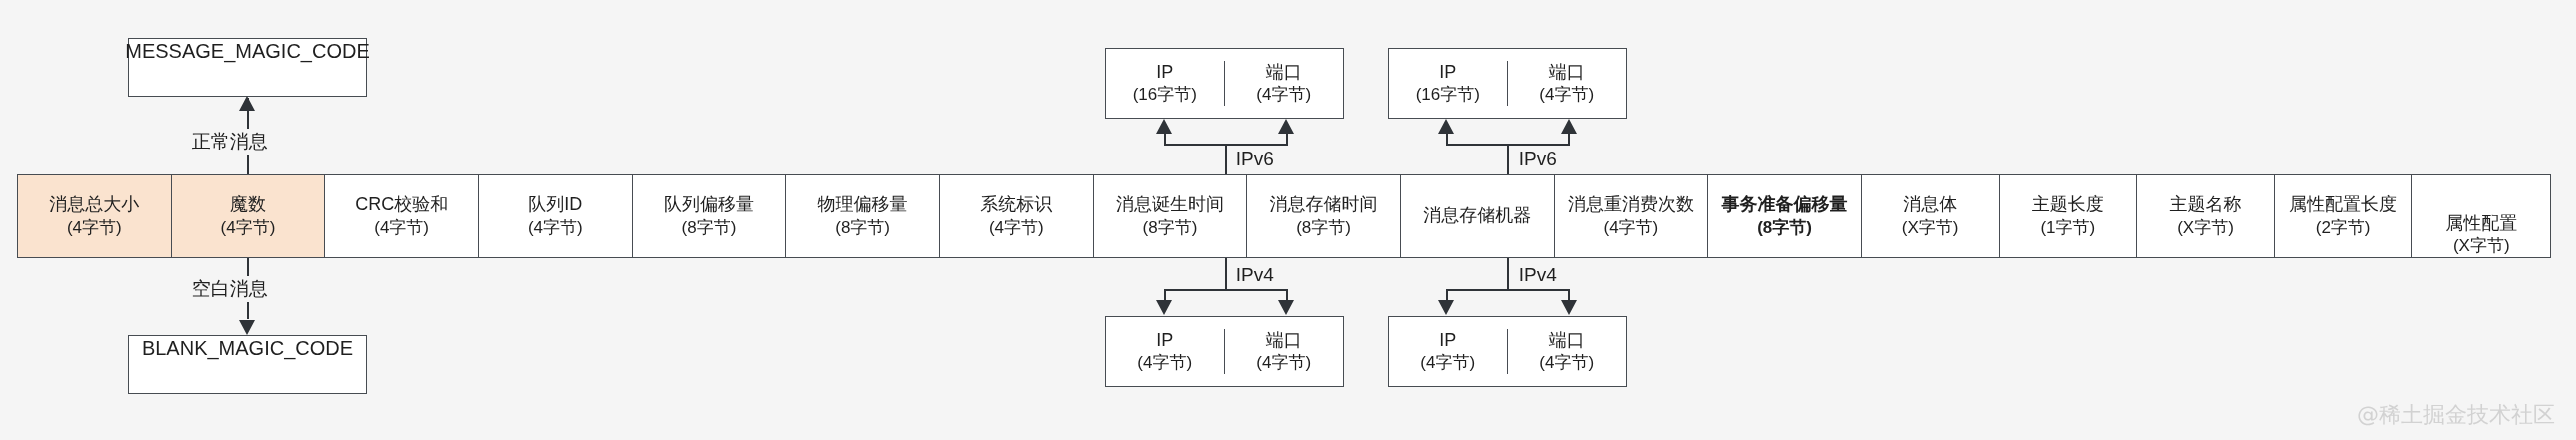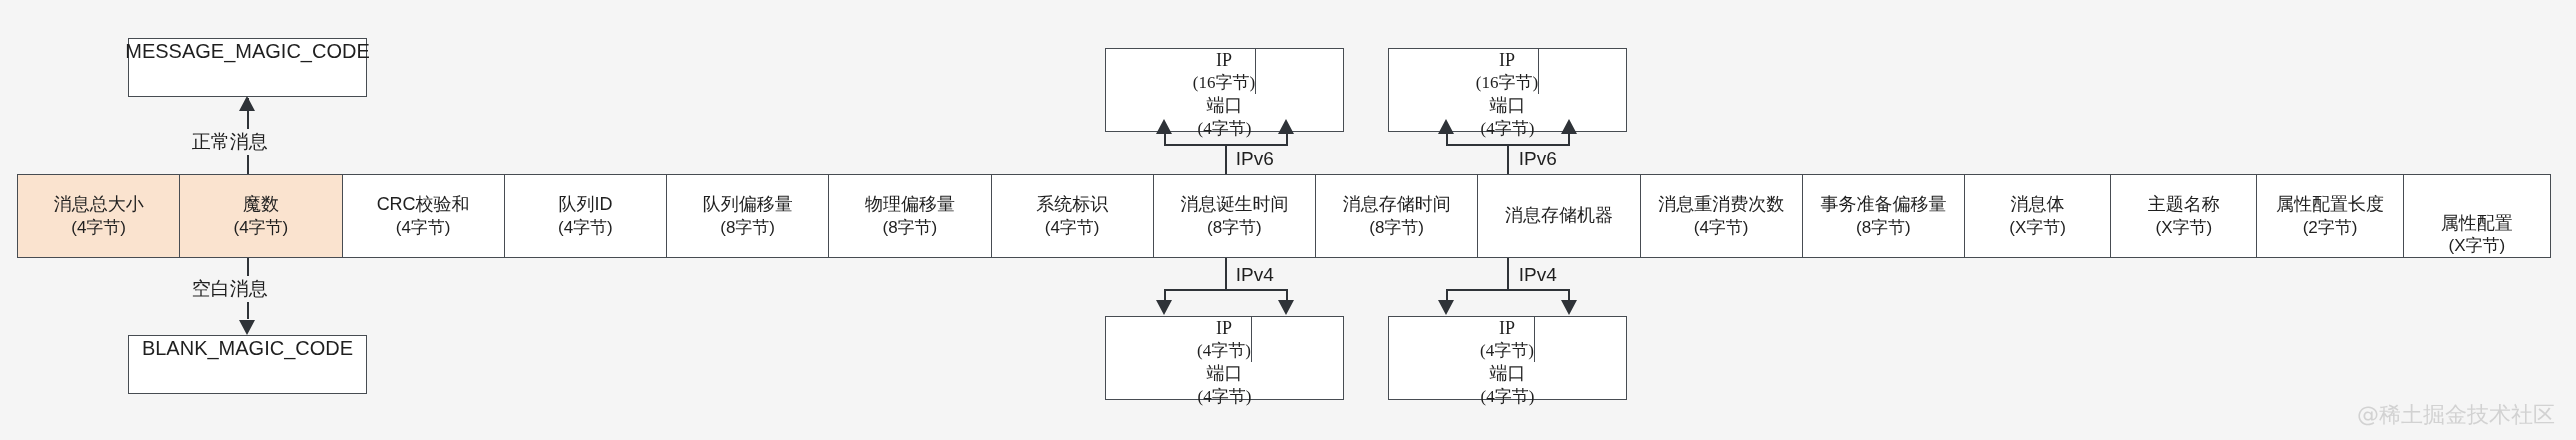--- a/index.html
+++ b/index.html
@@ -68,25 +68,24 @@
     left: 128px; top: 38px; width: 239px; height: 59px;
     font-size: 20px;
   }
   #blank-magic-box {
     left: 128px; top: 335px; width: 239px; height: 59px;
     font-size: 20px;
   }
 
   
   .addr-box {
-    height: 84px;
-    display: flex;
-    flex-direction: column;
+    height: 71px;
+    display: flex;
+    flex-direction: row;
     padding: 0;
-    font-family: Liberation Serif, serif;
   }
   .addr-cell {
     box-sizing: border-box;
     flex: 1 1 50%;
     display: flex;
     flex-direction: column;
     align-items: center;
     justify-content: center;
     text-align: center;
     font-size: 18px;
@@ -272,29 +271,33 @@
         <span>消息存储时间</span>
         <span class="sub">(8字节)</span>
       </div>
       <div class="field" style="flex: 1 1 5.7314%;">
         <span>消息存储机器</span>
       </div>
       <div class="field" style="flex: 1 1 5.7314%;">
         <span>消息重消费次数</span>
         <span class="sub">(4字节)</span>
       </div>
-      <div class="field" style="flex: 1 1 5.7314%;">
+      <div class="field" style="flex: 1 1 5.7314%; font-weight: bold;">
         <span>事务准备偏移量</span>
         <span class="sub">(8字节)</span>
       </div>
       <div class="field" style="flex: 1 1 5.0985%;">
         <span>消息体</span>
         <span class="sub">(X字节)</span>
       </div>
       <div class="field" style="flex: 1 1 5.0985%;">
+        <span>主题长度</span>
+        <span class="sub">(1字节)</span>
+      </div>
+      <div class="field" style="flex: 1 1 5.0985%;">
         <span>主题名称</span>
         <span class="sub">(X字节)</span>
       </div>
       <div class="field" style="flex: 1 1 5.0985%;">
         <span>属性配置长度</span>
         <span class="sub">(2字节)</span>
       </div>
       <div class="field" style="flex: 1 1 5.0985%;">
         <span>属性配置</span>
         <span class="sub">(X字节)</span>

